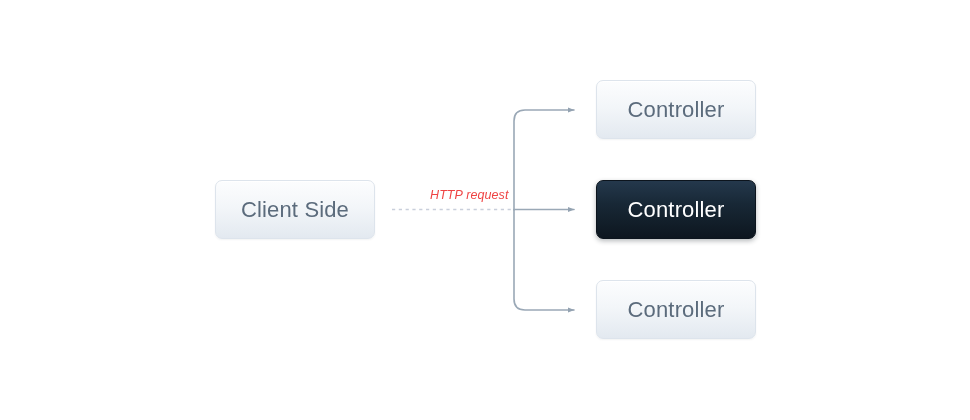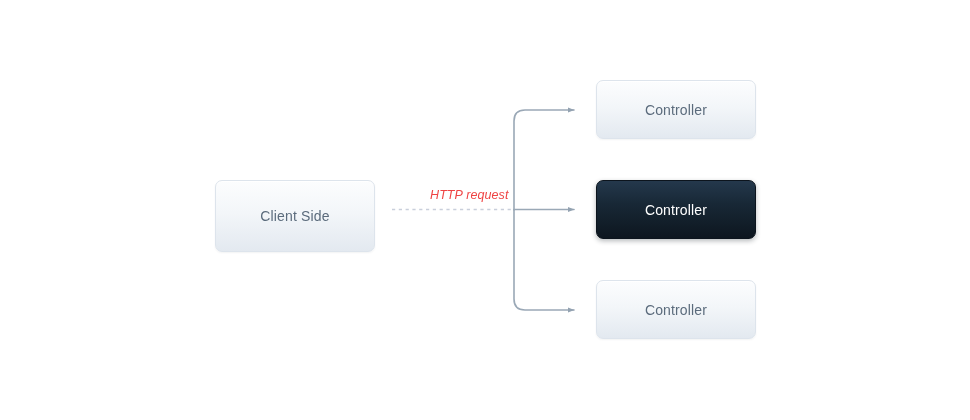--- a/index.html
+++ b/index.html
@@ -29,21 +29,21 @@
   }
   .node {
     position: absolute;
     box-sizing: border-box;
     display: flex;
     align-items: center;
     justify-content: center;
     border-radius: 7px;
   }
   .node-label {
-    font-size: 14px;
+    font-size: 22px;
     letter-spacing: 0.15px;
     white-space: nowrap;
   }
   
   .node.light {
     background: linear-gradient(to bottom, #fcfdfe 0%, #f3f6f9 45%, #e3e9f0 100%);
     border: 1px solid #dde4ec;
     box-shadow: 0 1px 2px rgba(31,45,61,0.06), 0 1px 0 rgba(255,255,255,0.9) inset;
   }
   .node.light .node-label {
@@ -59,21 +59,21 @@
     color: #ffffff;
   }
   .edge-label {
     position: absolute;
     font-size: 12.5px;
     font-style: italic;
     color: #ef4444;
     white-space: nowrap;
     letter-spacing: 0.1px;
   }
-  .client-node { left: 215px; top: 180px; width: 160px; height: 72px; }
+  .client-node { left: 215px; top: 180px; width: 160px; height: 59px; }
   .ctrl-top    { left: 596px; top: 80px;  width: 160px; height: 59px; }
   .ctrl-mid    { left: 596px; top: 180px; width: 160px; height: 59px; }
   .ctrl-bot    { left: 596px; top: 280px; width: 160px; height: 59px; }
   .http-label  { left: 430px; top: 188px; }
 </style>
 </head>
 <body>
 
 <div id="diagram">
 

